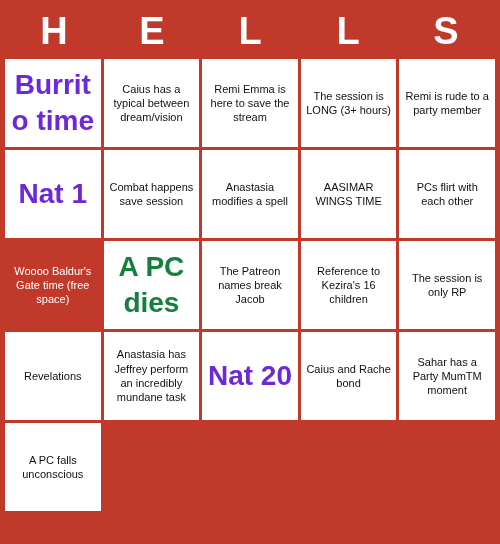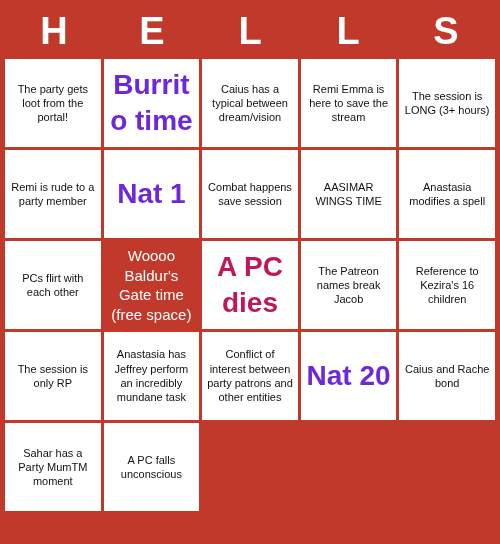--- a/index.html
+++ b/index.html
@@ -61,57 +61,56 @@
 
     .cell.big-text {
       font-size: 28px;
       font-weight: bold;
       color: #6d28d9;
     }
 
     .cell.big-text-black {
       font-size: 28px;
       font-weight: bold;
-      color: #be185d;
+      color: #15803d;
     }
 
     .cell.free-space {
       background: #c0392b;
       color: white;
-      font-size: 15px;
+      font-size: 11px;
     }
   </style>
 </head>
 <body>
 
 <div id="bingo-card">
   <div id="header-row">
   <div class="header-cell">H</div>
       <div class="header-cell">E</div>
       <div class="header-cell">L</div>
       <div class="header-cell">L</div>
       <div class="header-cell">S</div>
     </div>
   <div id="grid">
-  <div class="cell">The party gets loot from the portal!</div>
       <div class="cell big-text">Burrito time</div>
       <div class="cell">Caius has a typical between dream/vision</div>
       <div class="cell">Remi Emma is here to save the stream</div>
       <div class="cell">The session is LONG (3+ hours)</div>
       <div class="cell">Remi is rude to a party member</div>
       <div class="cell big-text">Nat 1</div>
       <div class="cell">Combat happens save session</div>
+      <div class="cell">Anastasia modifies a spell</div>
       <div class="cell">AASIMAR WINGS TIME</div>
-      <div class="cell">Anastasia modifies a spell</div>
       <div class="cell">PCs flirt with each other</div>
       <div class="cell free-space">Woooo Baldur's Gate time (free space)</div>
       <div class="cell big-text-black">A PC dies</div>
       <div class="cell">The Patreon names break Jacob</div>
       <div class="cell">Reference to Kezira's 16 children</div>
       <div class="cell">The session is only RP</div>
+      <div class="cell">Revelations</div>
       <div class="cell">Anastasia has Jeffrey perform an incredibly mundane task</div>
-      <div class="cell">Conflict of interest between party patrons and other entities</div>
       <div class="cell big-text">Nat 20</div>
       <div class="cell">Caius and Rache bond</div>
       <div class="cell">Sahar has a Party MumTM moment</div>
       <div class="cell">A PC falls unconscious</div>
     </div>
 </div>
 
 </body></html>

